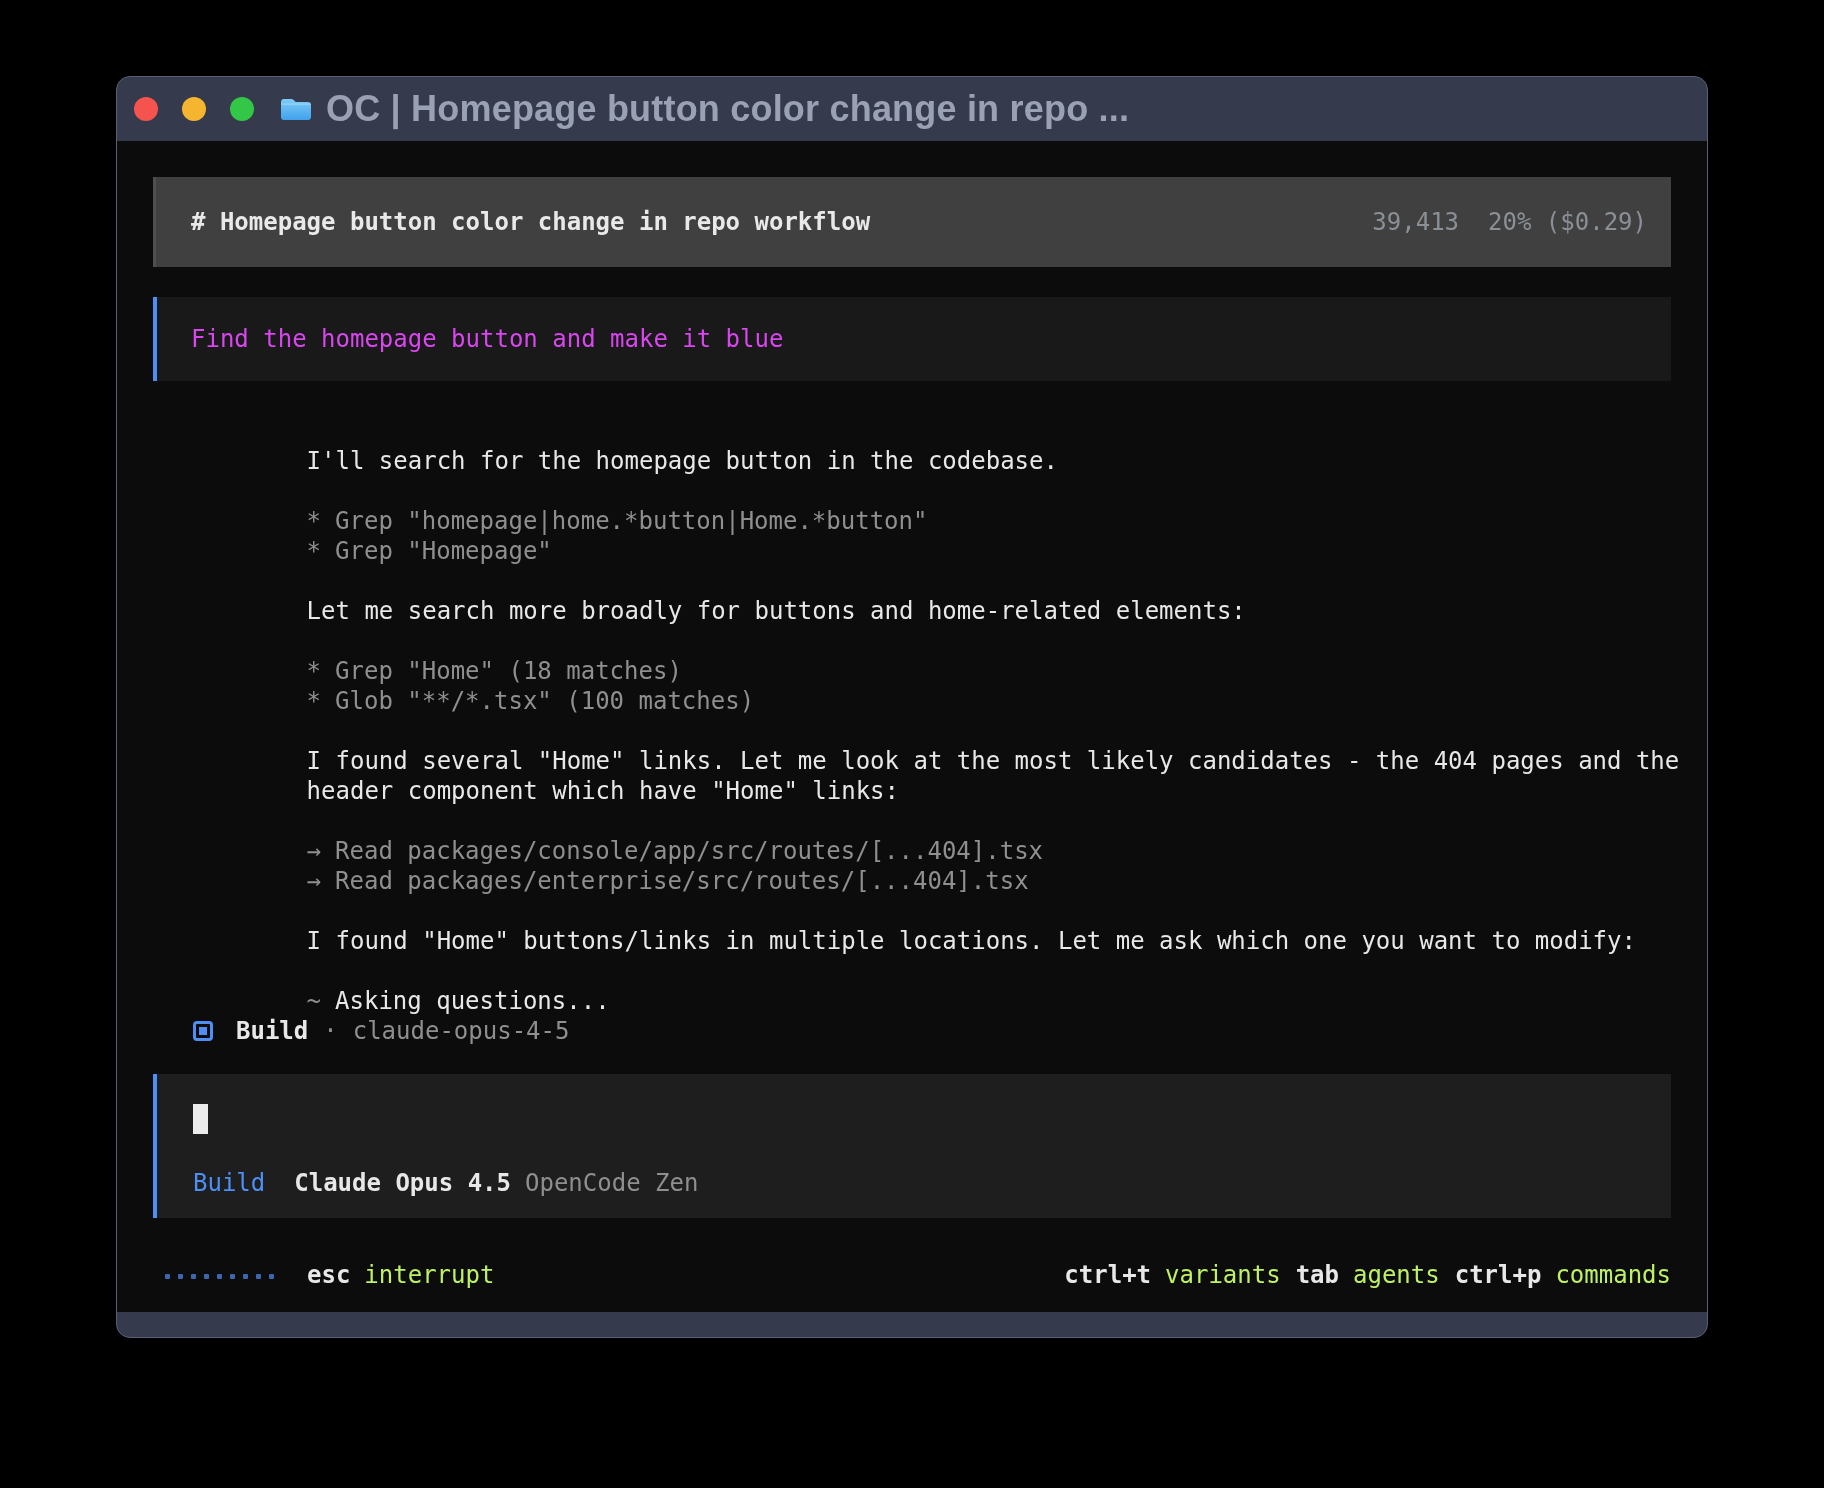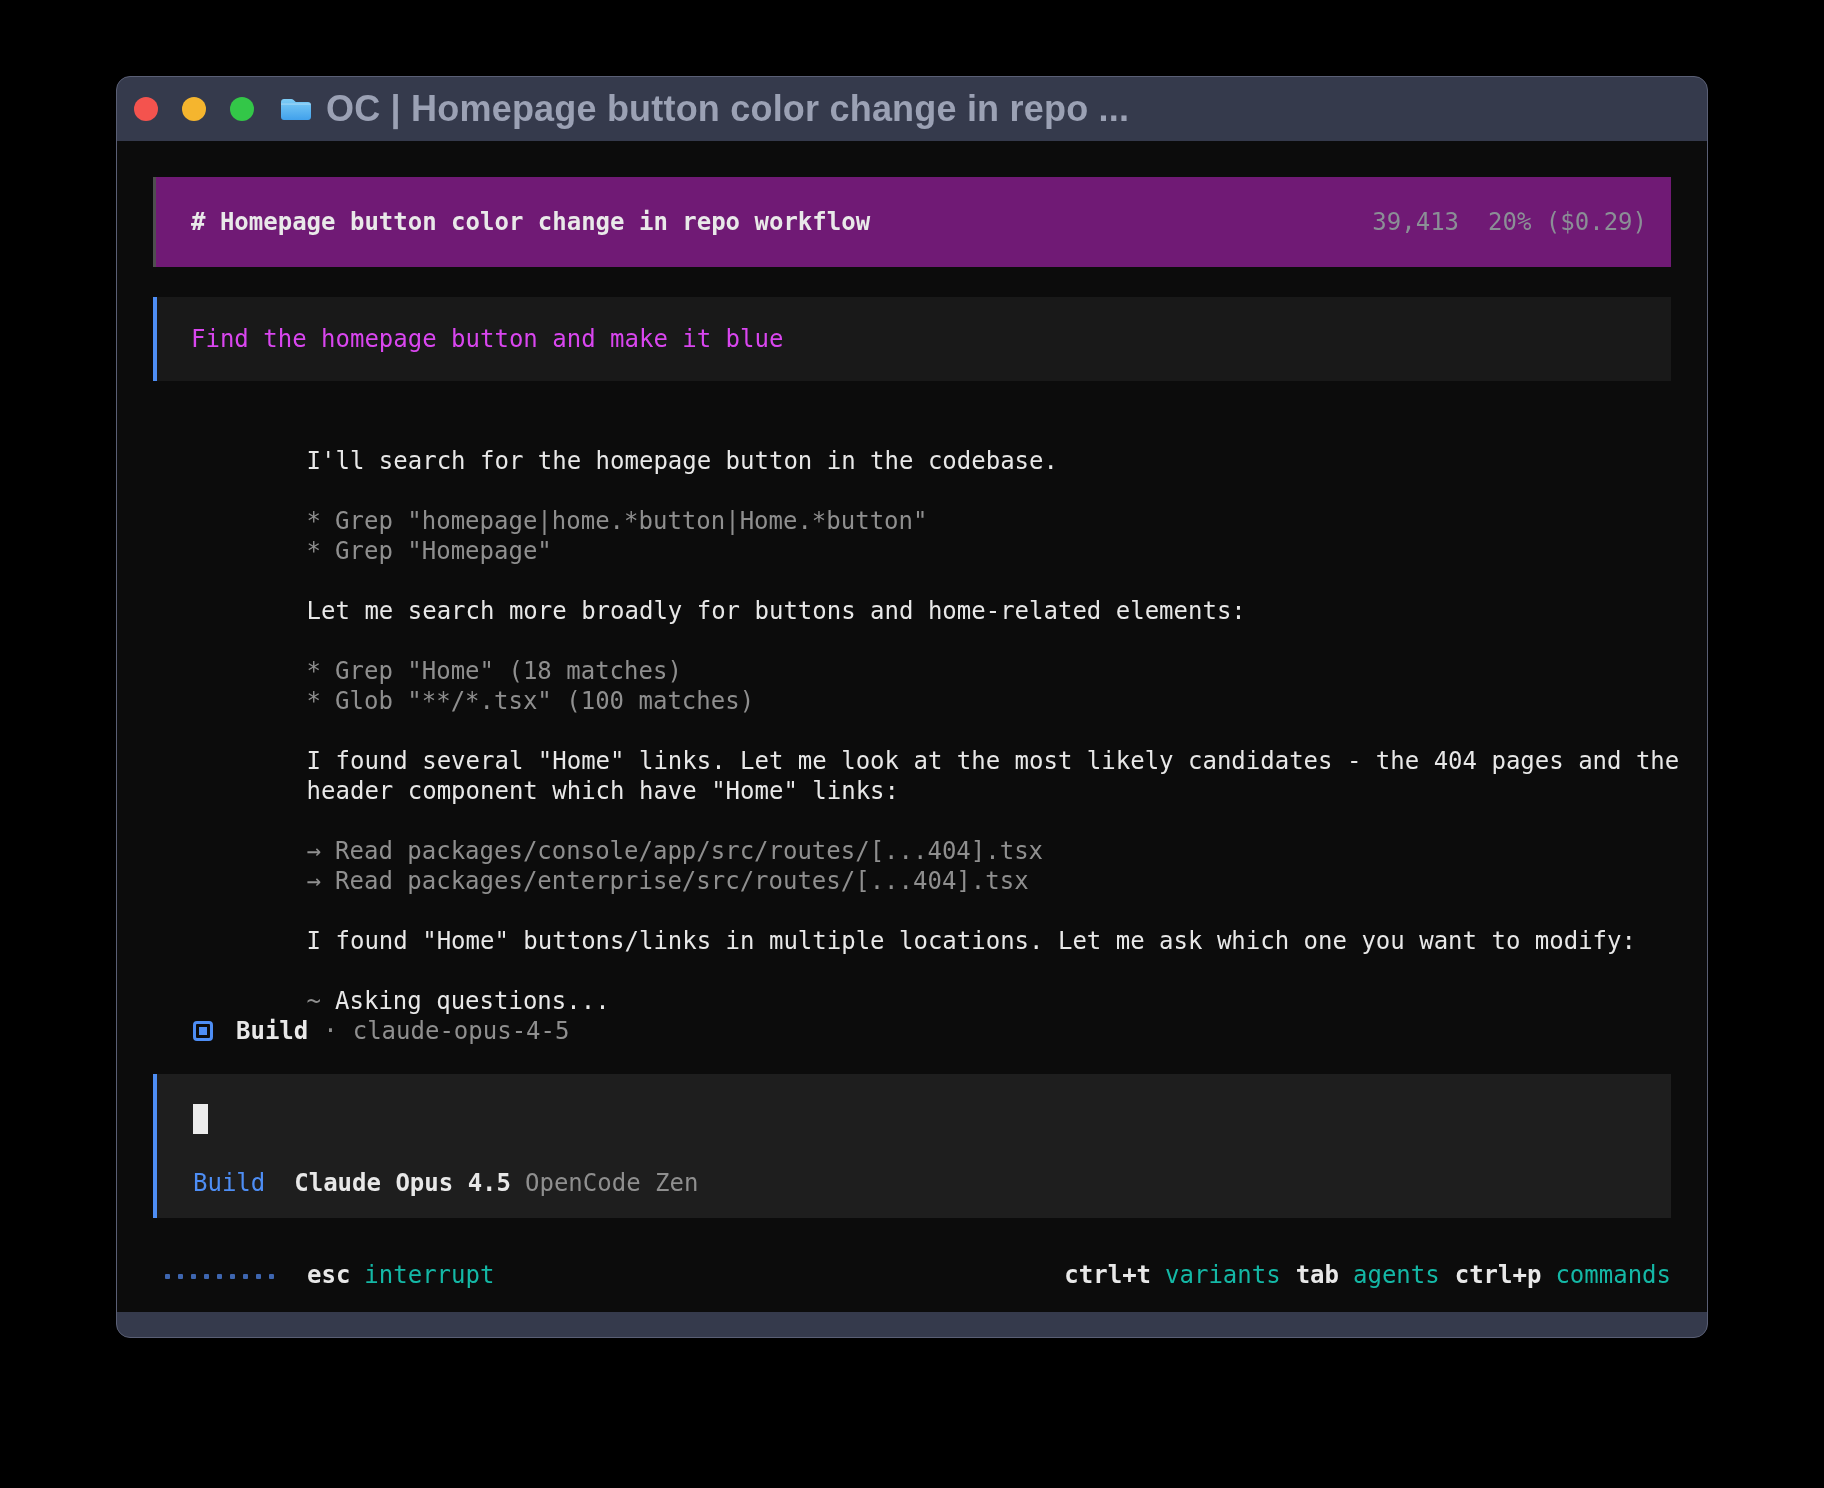--- a/index.html
+++ b/index.html
@@ -46,21 +46,21 @@
     background:var(--terminal-bg);
     position:relative;
     overflow:hidden;
     font-size:24px;
   }
   .bottombar { flex:0 0 25px; }
 
   .session-header {
     margin:36px 36px 0;
     height:90px;
-    background:#701a75;
+    background:#404040;
     border-left:3px solid #4f4f4f;
     display:flex; align-items:center; justify-content:space-between;
     padding:0 24px 0 35px;
   }
   .session-title { font-weight:bold; color:#e9e9e9; white-space:pre; }
   .session-meta { color:#8b8f96; display:flex; gap:29px; white-space:pre; }
 
   .user-block {
     margin:30px 36px 0;
     height:84px;
@@ -118,21 +118,21 @@
 
   .statusbar {
     position:absolute; left:48px; right:36px; bottom:21px;
     height:30px;
     display:flex; white-space:pre;
   }
   .dots { display:flex; gap:8px; margin-right:33px; align-items:center; }
   .dot { width:5px; height:5px; background:var(--dot-blue); border-radius:1px; }
   .hint { display:flex; }
   .hint-key   { color:#e8e8e8; font-weight:bold; }
-  .hint-label { color:#14b8a6; margin-left:14px; }
+  .hint-label { color:#bef264; margin-left:14px; }
   .statusbar-right { margin-left:auto; display:flex; gap:15px; }
 </style>
 </head>
 <body>
 
 <div class="window">
 
   <div class="titlebar">
     <div class="lights">
       <div class="light red"></div>

